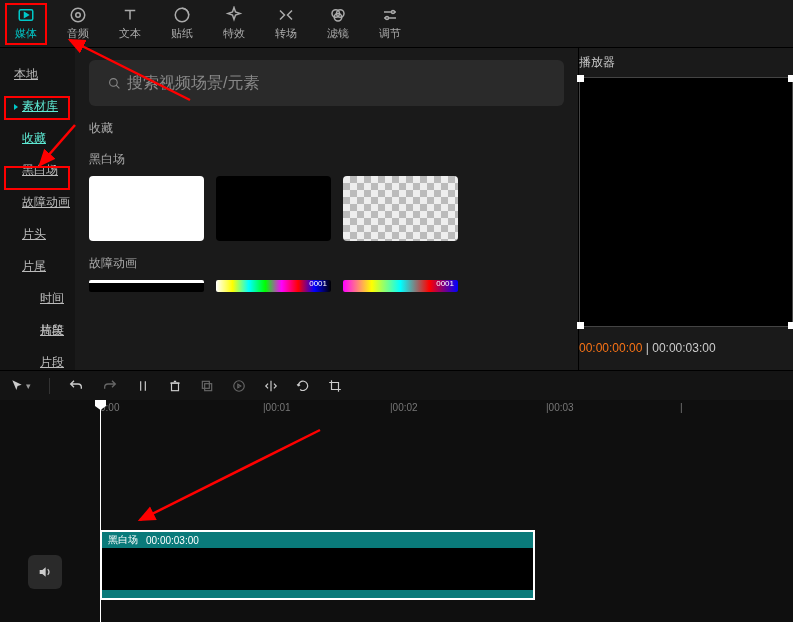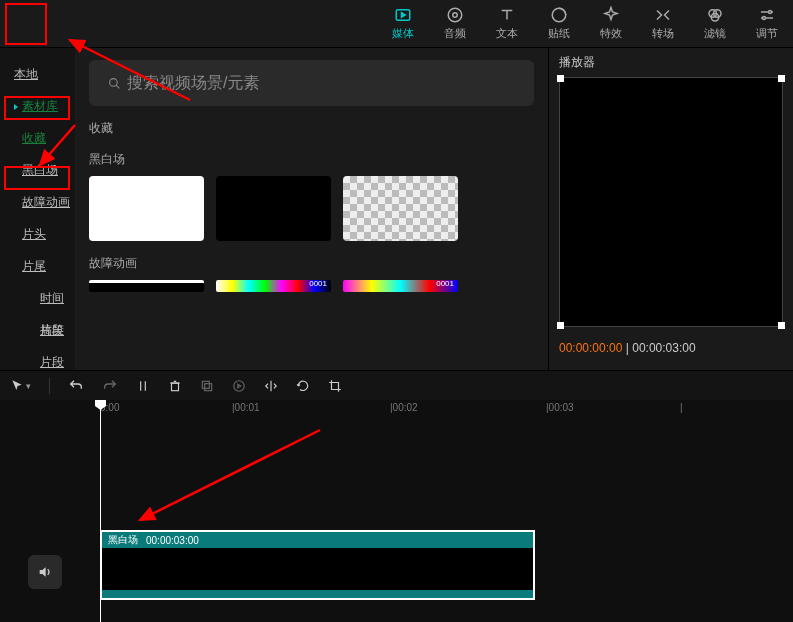--- a/index.html
+++ b/index.html
@@ -1,44 +1,44 @@
 <!DOCTYPE html>
 <html><head>
 <meta charset="utf-8">
 <style>
 * { margin:0; padding:0; box-sizing:border-box; font-family:"Microsoft YaHei",Arial,sans-serif; }
 body { background:#0f0f0f; color:#ccc; width:793px; height:622px; overflow:hidden; position:relative; }
-.top-tabs { display:flex; height:48px; background:#1a1a1a; border-bottom:1px solid #000;justify-content:flex-end; }
+.top-tabs { display:flex; height:48px; background:#1a1a1a; border-bottom:1px solid #000; }
 .tab { display:flex; flex-direction:column; align-items:center; justify-content:center; width:52px; cursor:pointer; color:#aaa; font-size:11px; gap:2px; }
 .tab.active { color:#00c8c8; }
 .tab svg { width:18px; height:18px; }
 .main { display:flex; height:322px; }
 .sidebar { width:75px; background:#141414; padding-top:10px; }
 .sb-item { height:32px; line-height:32px; font-size:12px; color:#bbb; padding-left:14px; cursor:pointer;text-decoration:underline; }
-.sb-item.hl { color:#15803d; }
+.sb-item.hl { color:#5eead4; }
 .sb-item .tri { display:inline-block; width:0; height:0; border-left:4px solid #00c8c8; border-top:3px solid transparent; border-bottom:3px solid transparent; margin-right:4px; vertical-align:middle; }
 .content { flex:1; background:#1a1a1a; padding:12px 14px; overflow:hidden; }
 .search { background:#2a2a2a; border-radius:6px; height:46px; display:flex; align-items:center; padding:0 19px; color:#888; font-size:16px; gap:6px; }
 .section-label { font-size:12px; color:#aaa; margin:14px 0 8px; }
 .fav-box { background:#2a2a2a; border-radius:6px; height:80px; display:flex; flex-direction:column; align-items:center; justify-content:center; gap:6px; }
 .fav-title { color:#ddd; font-size:13px; }
 .fav-sub { color:#888; font-size:11px; }
 .thumbs { display:flex; gap:12px; }
 .thumb { width:115px; height:65px; border-radius:4px; }
 .thumb.white { background:#fff; }
 .thumb.black { background:#000; }
 .thumb.trans { background-image:linear-gradient(45deg,#bbb 25%,transparent 25%),linear-gradient(-45deg,#bbb 25%,transparent 25%),linear-gradient(45deg,transparent 75%,#bbb 75%),linear-gradient(-45deg,transparent 75%,#bbb 75%); background-size:14px 14px; background-position:0 0,0 7px,7px -7px,-7px 0; background-color:#eee; }
 .thumbs2 { display:flex; gap:12px; margin-top:6px; }
 .t2 { width:115px; height:12px; border-radius:2px; }
 .t2.a { background:#000; border-top:3px solid #fff; }
 .t2.b { background:linear-gradient(90deg,#fff,#ff0,#0ff,#0f0,#f0f,#f00,#00f,#000); position:relative; }
 .t2.b::after { content:attr(data-txt); position:absolute; right:4px; top:-1px; font-size:8px; color:#fff; }
 .t2.c { background:linear-gradient(90deg,#f0f,#ff0,#0ff,#f00,#00f); position:relative; }
 .t2.c::after { content:attr(data-txt); position:absolute; right:4px; top:-1px; font-size:8px; color:#fff; }
-.player { width:245px; background:#1a1a1a; border-left:1px solid #000; padding:6px 10px; }
+.player { width:215px; background:#1a1a1a; border-left:1px solid #000; padding:6px 0; }
 .player-title { font-size:12px; color:#ccc; margin-bottom:6px; }
 .player-frame { width:100%; height:250px; background:#000; border:1px solid #444; position:relative; }
 .handle { position:absolute; width:7px; height:7px; background:#fff; }
 .handle.tl { top:-3px; left:-3px; } .handle.tr { top:-3px; right:-3px; }
 .handle.bl { bottom:-3px; left:-3px; } .handle.br { bottom:-3px; right:-3px; }
 .time-row { margin-top:14px; font-size:12px; }
 .time-cur { color:#f97316; } .time-dur { color:#ccc; }
 .toolbar { height:30px; background:#141414; display:flex; align-items:center; padding:0 10px; gap:18px; color:#999; border-top:1px solid #000; }
 .toolbar .tool { cursor:pointer; display:flex; align-items:center; }
 .toolbar .sep { width:1px; height:16px; background:#333; }
@@ -219,21 +219,21 @@
   <div class="tool">
       <svg width="14" height="14" viewBox="0 0 24 24" fill="none" stroke="#ccc" stroke-width="2">
         <path d="M6 2v16h16M2 6h16v16"></path>
       </svg>
     </div>
 </div>
 
 <div class="timeline">
   <div class="ruler">
     <span class="ruler-mark" style="left:100px">0:00</span>
-    <span class="ruler-mark" style="left:232px">|00:01</span>
+    <span class="ruler-mark" style="left:263px">|00:01</span>
     <span class="ruler-mark" style="left:390px">|00:02</span>
     <span class="ruler-mark" style="left:546px">|00:03</span>
     <span class="ruler-mark" style="left:680px">|</span>
   </div>
   <div class="playhead"></div>
   <div class="clip">
     <div class="clip-head">
       <span>黑白场</span>
       <span>00:00:03:00</span>
     </div>

